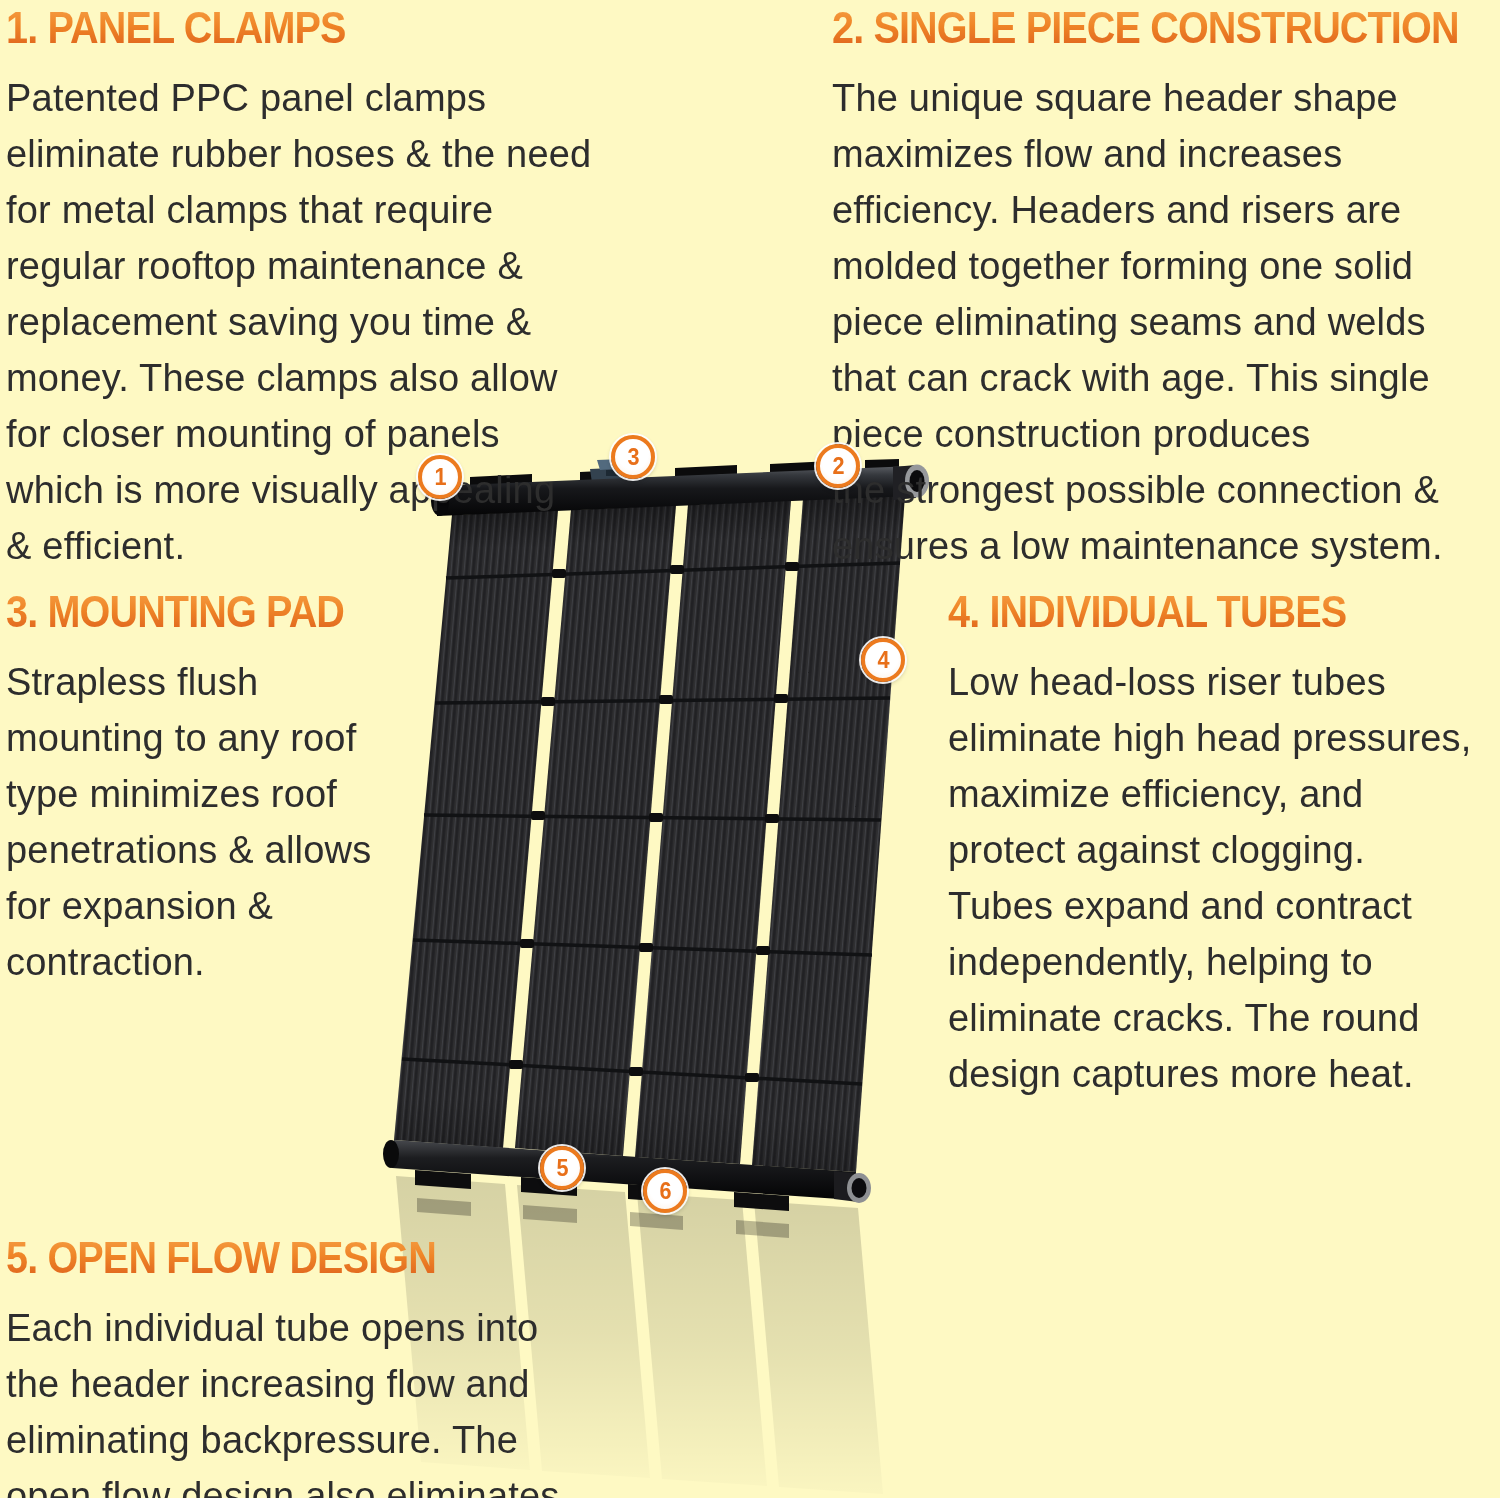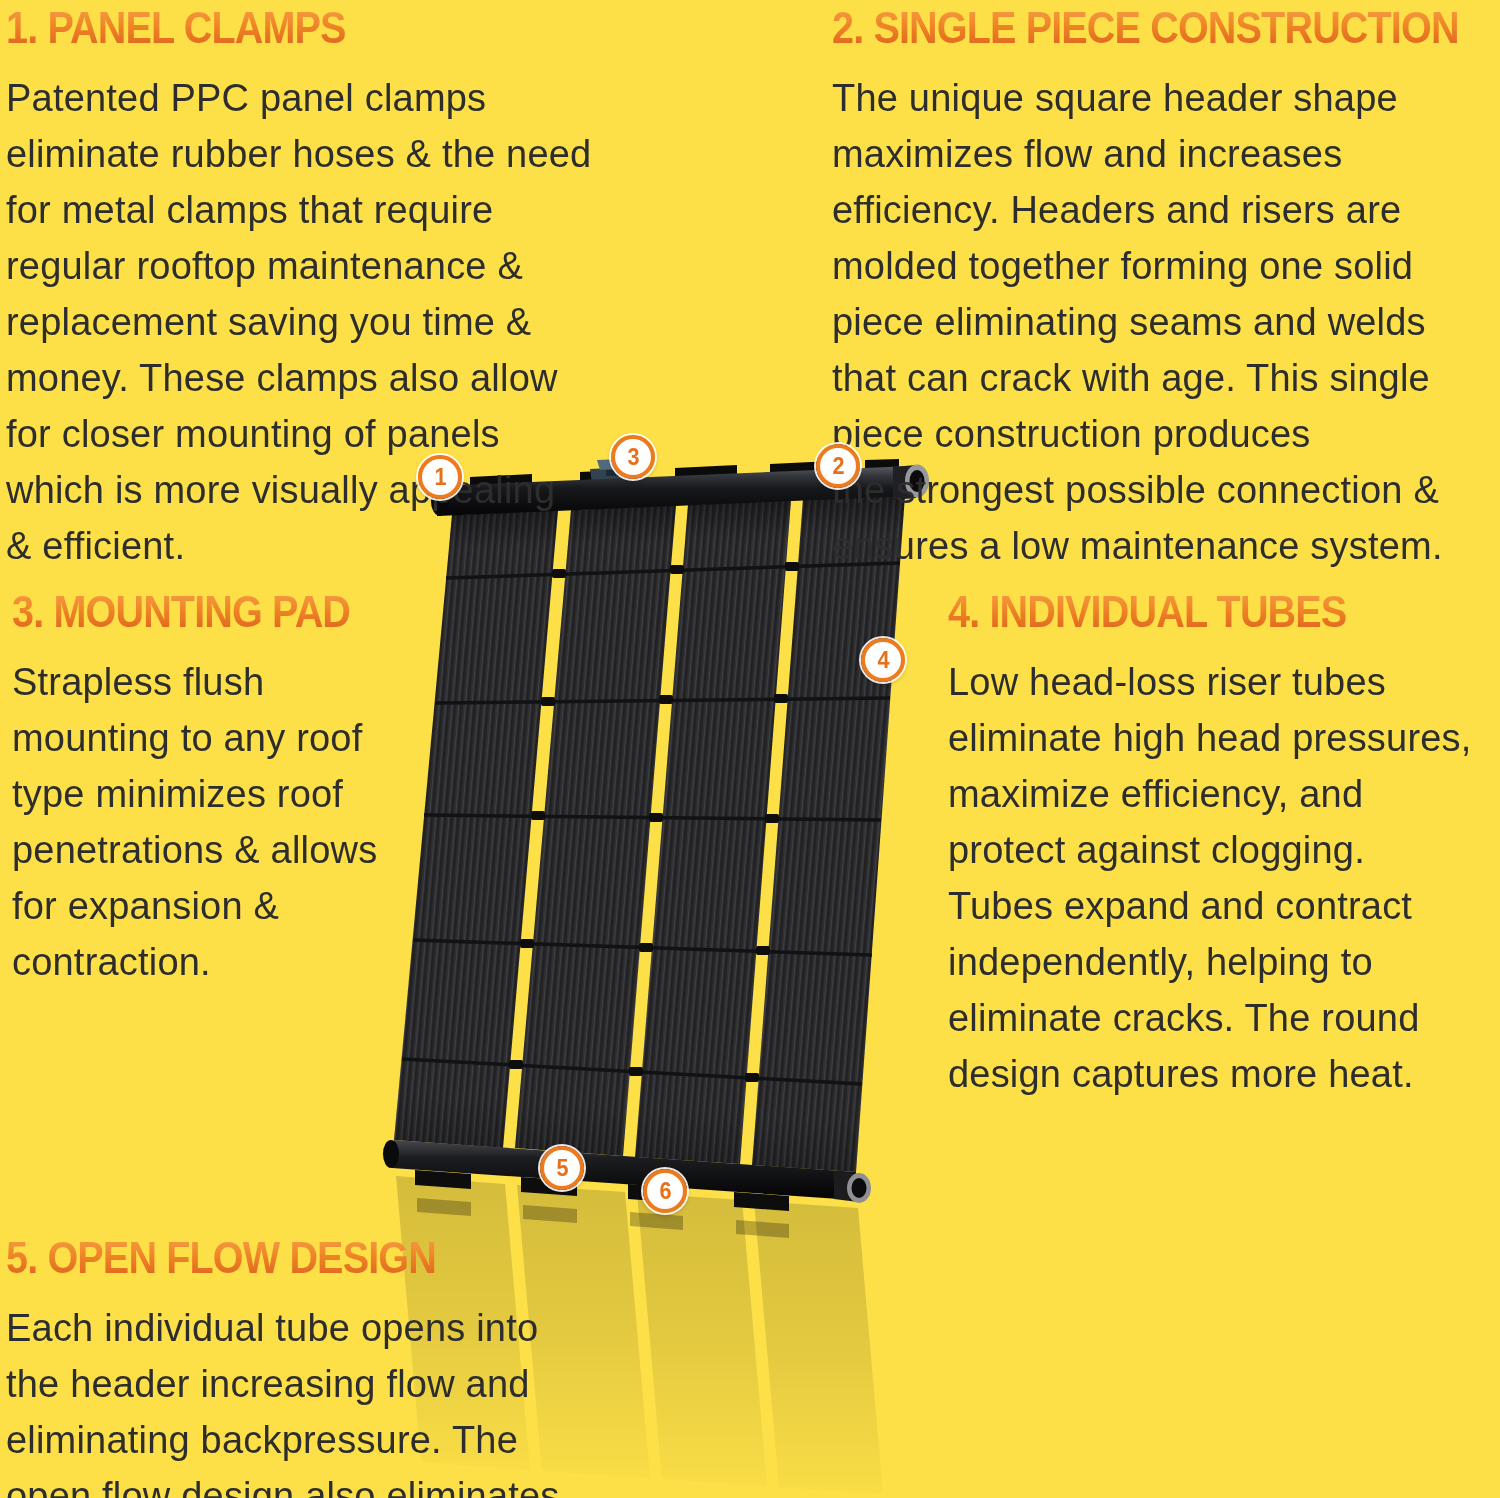--- a/index.html
+++ b/index.html
@@ -1,21 +1,21 @@
 <!DOCTYPE html>
 <html><head>
 <meta charset="utf-8">
 <style>
   html,body{margin:0;padding:0;}
   body{
     width:1500px;height:1498px;background:#ffffff;
     font-family:"Liberation Sans","DejaVu Sans",sans-serif;
     -webkit-font-smoothing:antialiased;
   }
-  .page{position:relative;width:1500px;height:1498px;background:#fde047;overflow:hidden;}
+  .page{position:relative;width:1500px;height:1498px;background:#fef9c3;overflow:hidden;}
 
   
   .feature{position:absolute;}
   .hd{
     margin:0 0 18px 0;
     font-weight:bold;
     font-size:45px;
     line-height:48px;
     letter-spacing:-1px;
     white-space:nowrap;
@@ -30,21 +30,21 @@
   .bd{
     margin:0;
     font-size:38px;
     line-height:56px;
     letter-spacing:0.2px;
     color:#2d2d2d;
     white-space:pre-line;
   }
   #f1{left:6px;top:4px;width:680px;}
   #f2{left:832px;top:4px;width:711px;}
-  #f3{left:12px;top:588px;width:460px;}
+  #f3{left:6px;top:588px;width:460px;}
   #f4{left:948px;top:588px;width:552px;}
   #f5{left:6px;top:1234px;width:620px;}
   #f6{left:948px;top:1116px;width:552px;}
 
   
   .panel-svg{position:absolute;left:0;top:0;width:1500px;height:1498px;}
 
   
   .callout{
     position:absolute;

